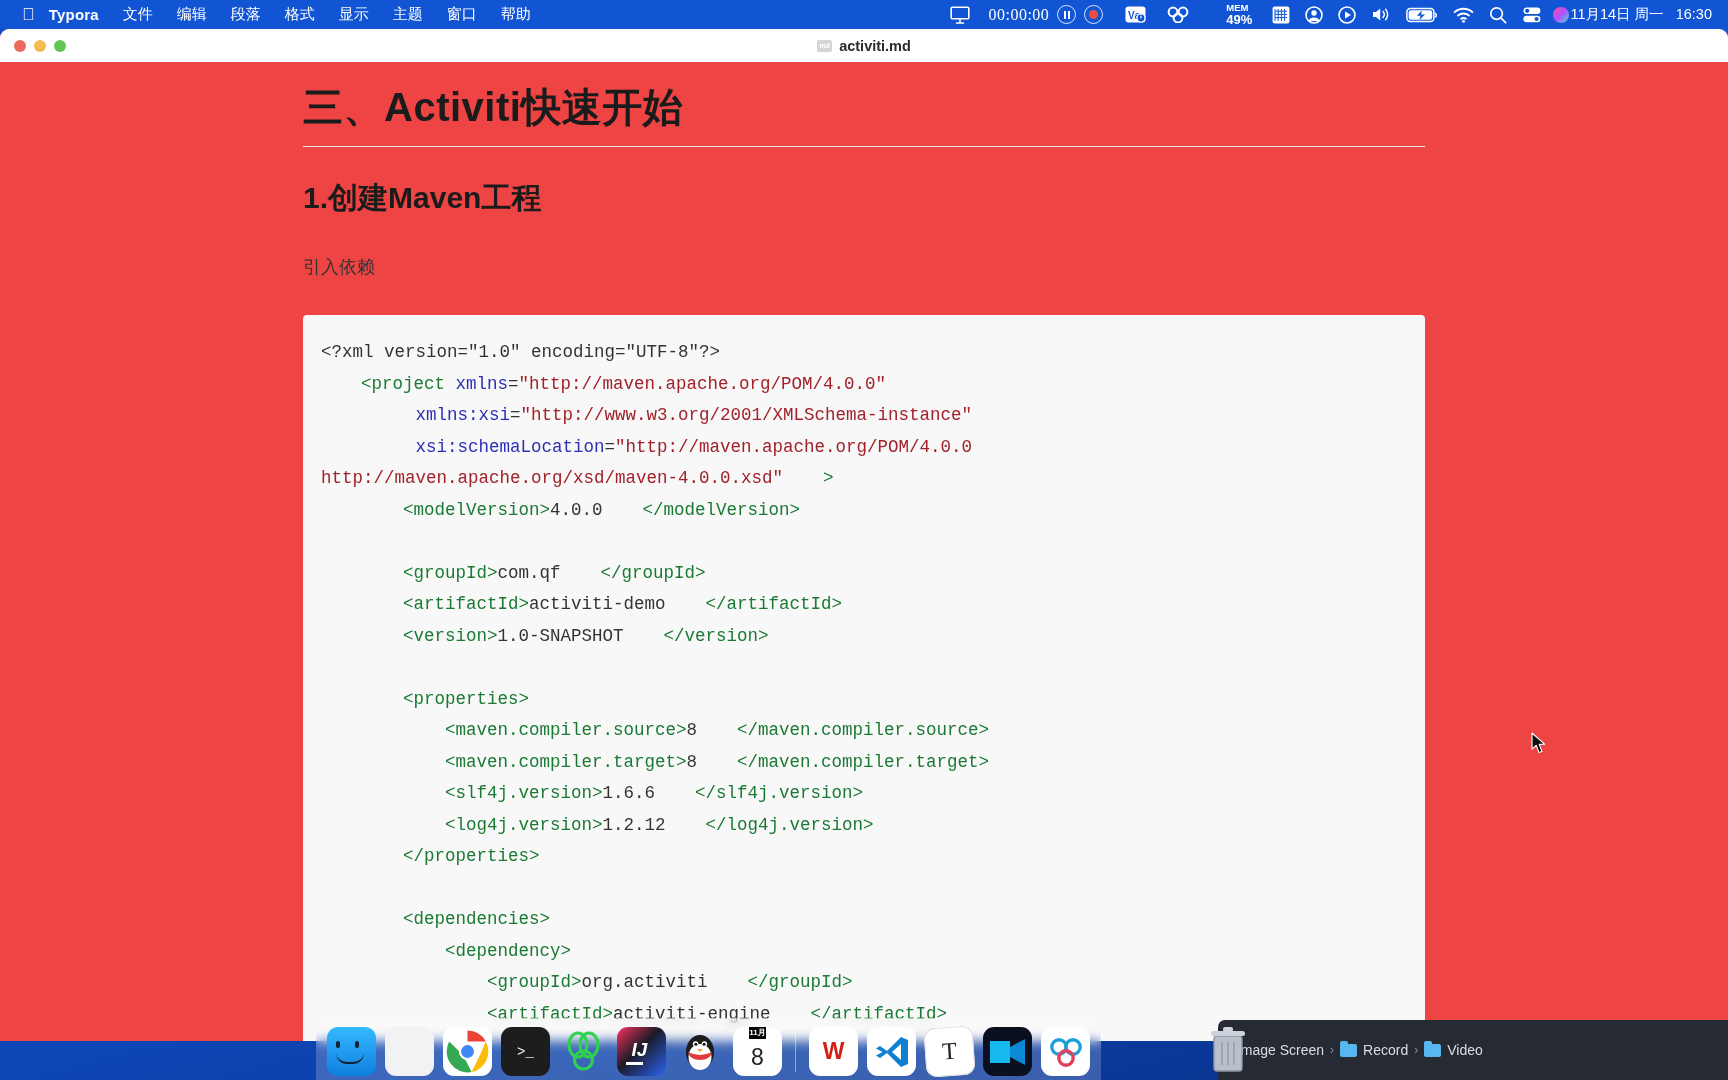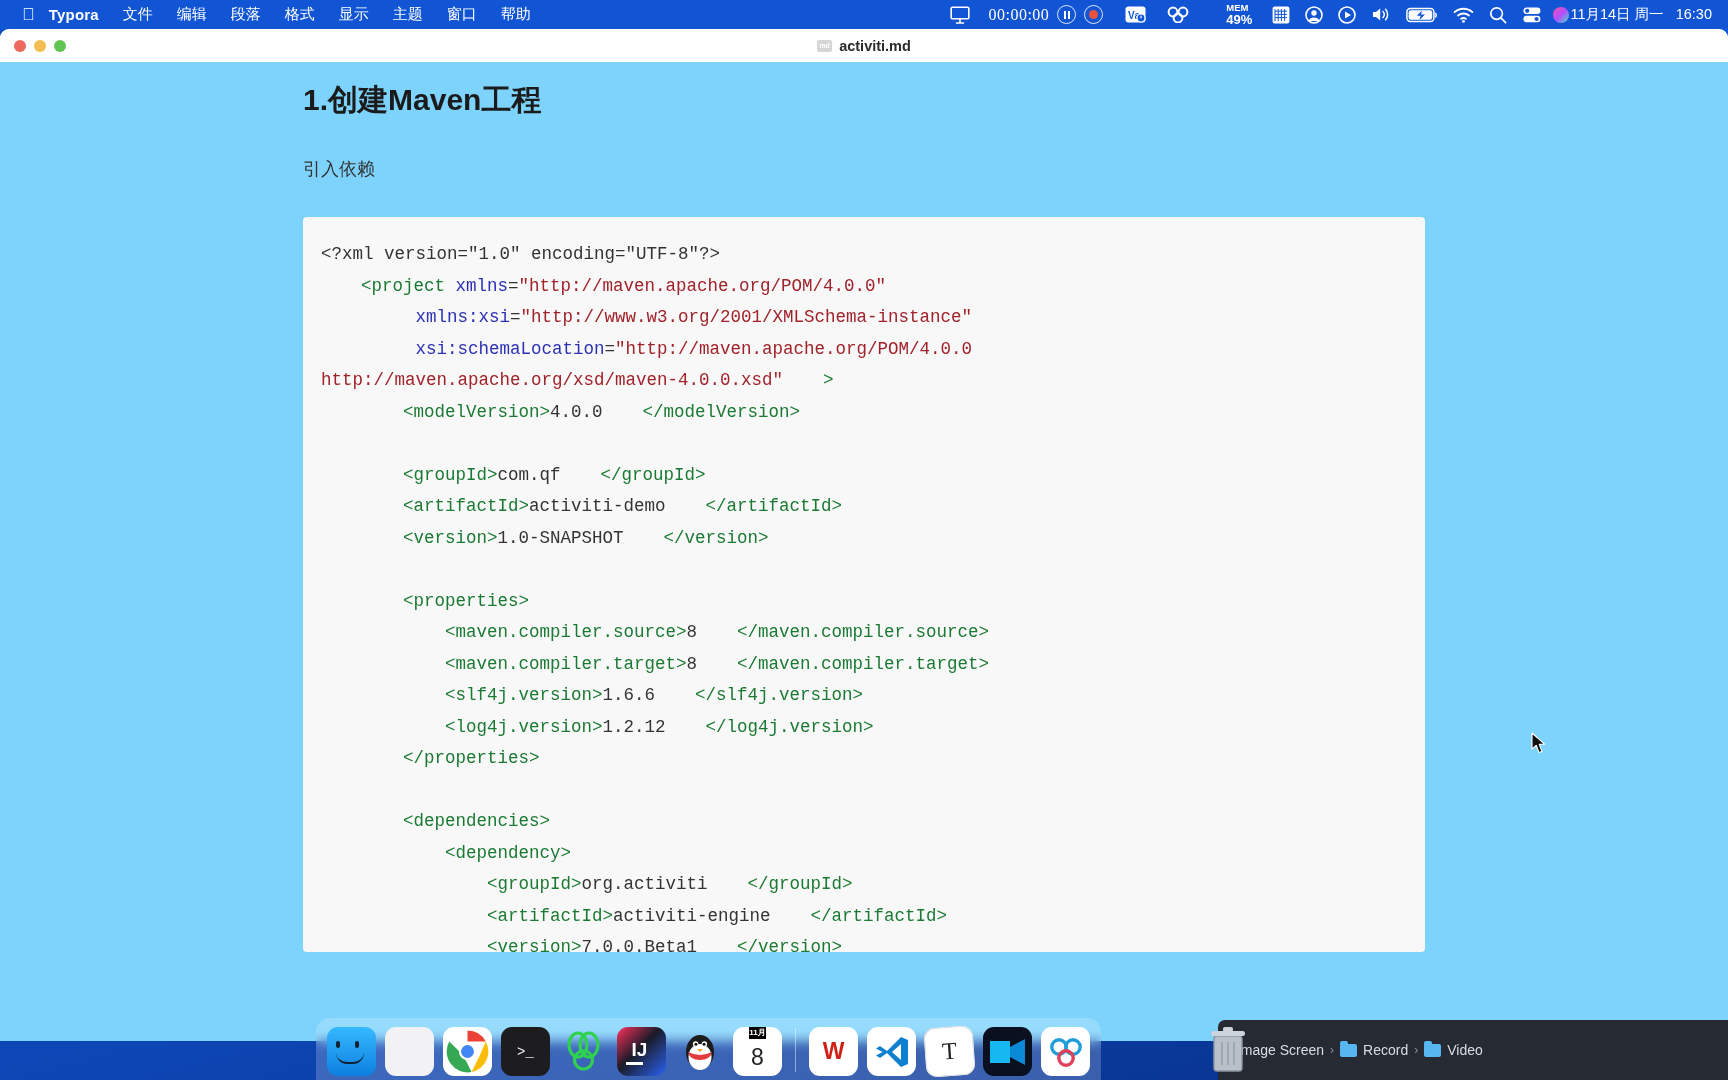--- a/index.html
+++ b/index.html
@@ -35,21 +35,21 @@
              display:flex;align-items:center;justify-content:center;margin-left:8px; }
   .pausebars { display:flex; gap:2px; }
   .pausebars i { display:block; width:2px;height:8px;background:#fff; }
   .recdot { width:9px;height:9px;border-radius:50%;background:#e8513f; }
   .mem { font-size:9.5px; line-height:10px; font-weight:bold; text-align:left; }
   #clock { font-size:14.5px; margin-right:4px; }
 
   
   #window {
     position:absolute; left:0; top:29px; width:1728px; height:1012px;
-    background:#7dd3fc;
+    background:#ef4444;
     border-top-left-radius:9px; border-top-right-radius:9px;
     overflow:hidden;
     z-index:20;
   }
   #titlebar {
     height:33px; position:relative; background:#fff;
     display:flex; align-items:center; justify-content:center;
   }
   #lights { position:absolute; left:14px; top:50%; transform:translateY(-50%); display:flex; gap:8px; }
   #lights span { width:12px; height:12px; border-radius:50%; display:block; }
@@ -113,21 +113,21 @@
   .ic-finder .face{width:49px;height:49px;position:relative;}
   .ic-finder .face:before{content:"";position:absolute;left:9px;top:14px;width:4px;height:7px;background:#123;border-radius:2px;}
   .ic-finder .face:after{content:"";position:absolute;left:28px;top:14px;width:4px;height:7px;background:#123;border-radius:2px;}
   .ic-finder .smile{position:absolute;left:9px;top:26px;width:28px;height:11px;border-bottom:2.5px solid #123;border-radius:0 0 18px 18px;}
   .ic-launch{background:#f2f2f4;display:grid;grid-template-columns:repeat(3,1fr);gap:3px;padding:7px;}
   .ic-launch i{display:block;border-radius:2px;}
   .ic-chrome{background:#fff;}
   .ic-term{background:#1d1d1f;color:#eee;font-family:"Liberation Mono",monospace;font-size:15px;}
   .ic-navicat{background:transparent;}
   .ic-idea{background:linear-gradient(135deg,#fe315d 0%,#1b1b28 45%,#2a63f5 100%);
-           color:#fff;font-weight:bold;font-size:19px;}
+           color:#fff;font-weight:bold;font-style:italic;font-size:19px;}
   .ic-qq{background:transparent;}
   .ic-cal{background:#fff;display:flex;flex-direction:column;}
   .ic-cal .cm{background:#000000;color:#fff;font-size:8px;line-height:12px;text-align:center;font-weight:bold;}
   .ic-cal .cd{flex:1;display:flex;align-items:center;justify-content:center;font-size:23px;color:#222;}
   .ic-wps{background:#fff;color:#cf2217;font-weight:bold;font-size:23px;}
   .ic-vsc{background:#fff;}
   .ic-typora{background:#fff;color:#222;font-family:"Liberation Serif",serif;font-size:24px;
              transform:rotate(-4deg);box-shadow:0 0 0 1px #ddd inset;}
   .ic-filmage{background:#0a1020;}
   .ic-app10{background:#fff;}
@@ -302,20 +302,21 @@
       <span class="l-green"></span>
     </div>
     <div id="doc-title">
       <span class="md-badge">md</span>
       <span>activiti.md</span>
     </div>
   </div>
 
   <div id="content">
     <div class="wrap">
+      <h1 class="doc-h1">三、Activiti快速开始</h1>
       <h2 class="doc-h2">1.创建Maven工程</h2>
       <p class="doc-p">引入依赖</p>
       <pre class="codeblock" id="codeblock"><span class="tx">&lt;?xml version="1.0" encoding="UTF-8"?&gt;</span>
 <span class="tg">&lt;project </span><span class="at">xmlns</span><span class="tx">=</span><span class="vl">"http://maven.apache.org/POM/4.0.0"</span>
 <span class="tx">         </span><span class="at">xmlns:xsi</span><span class="tx">=</span><span class="vl">"http://www.w3.org/2001/XMLSchema-instance"</span>
 <span class="tx">         </span><span class="at">xsi:schemaLocation</span><span class="tx">=</span><span class="vl">"http://maven.apache.org/POM/4.0.0</span>
 <span class="vl">http://maven.apache.org/xsd/maven-4.0.0.xsd"</span><span class="tg">&gt;</span>
 <span class="tx">    </span><span class="tg">&lt;modelVersion&gt;</span><span class="tx">4.0.0</span><span class="tg">&lt;/modelVersion&gt;</span>
 <span class="tx"></span>
 <span class="tx">    </span><span class="tg">&lt;groupId&gt;</span><span class="tx">com.qf</span><span class="tg">&lt;/groupId&gt;</span>

